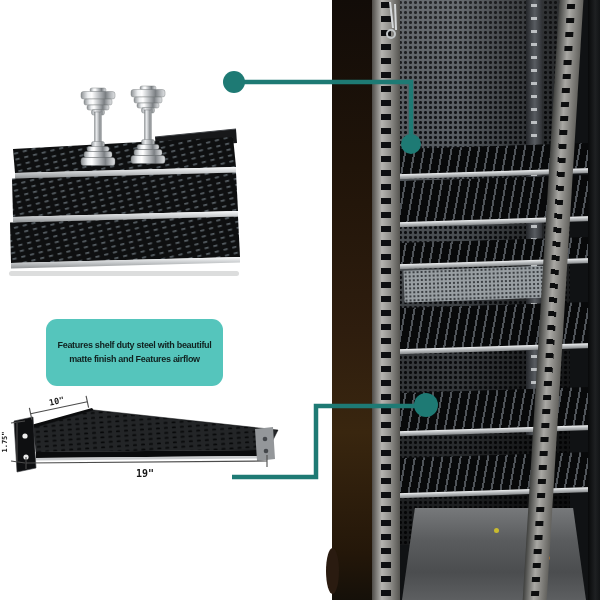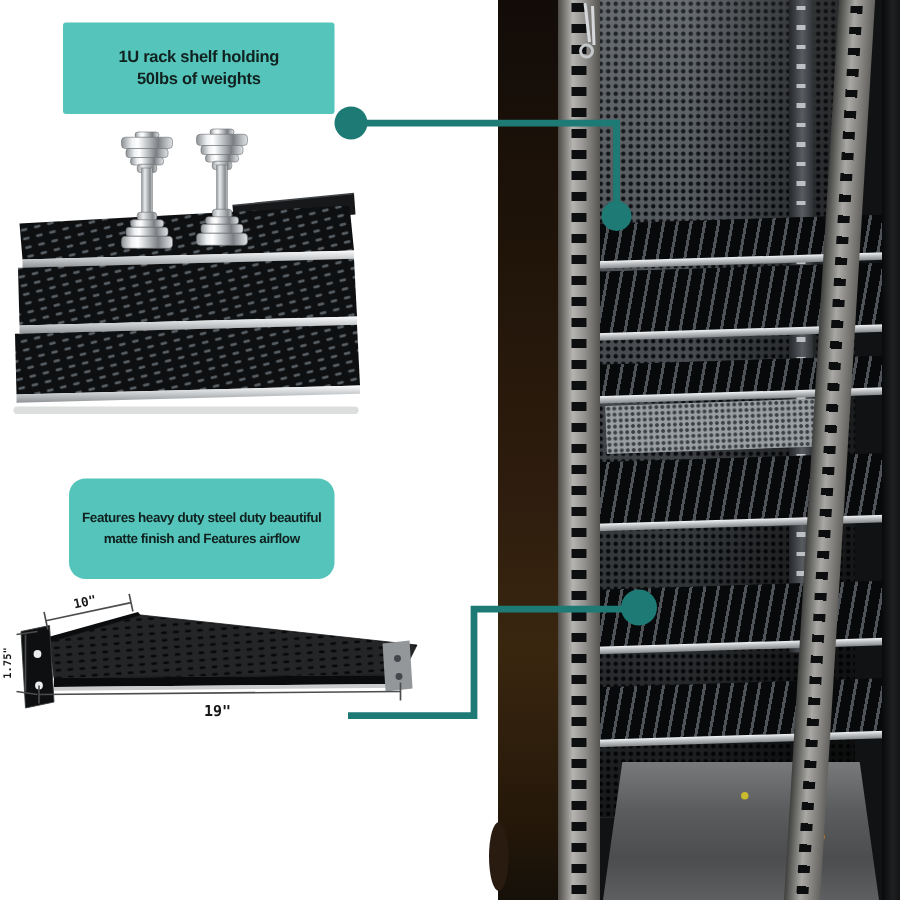--- a/index.html
+++ b/index.html
@@ -118,24 +118,20 @@
     <div class="left-rail"></div>
     <svg class="keys" viewBox="0 0 16 48">
       <g stroke="#d6d9db" stroke-width="2">
         <line x1="6" y1="2" x2="9" y2="28"></line>
           <line x1="11" y1="4" x2="12" y2="30"></line>
       </g>
       <circle cx="7" cy="34" r="4" fill="none" stroke="#c4c8ca" stroke-width="2"></circle>
     </svg>
   </div>
 
-  <div class="callout c1">
-    <span>1U rack shelf holding</span>
-    <span>50lbs of weights</span>
-  </div>
 
   <svg class="weights" viewBox="0 0 235 195">
     <defs>
       <linearGradient id="chromeH" x1="0" y1="0" x2="1" y2="0">
         <stop offset="0" stop-color="#8d9194"></stop>
           <stop offset=".2" stop-color="#eef0f2"></stop>
         <stop offset=".32" stop-color="#ffffff"></stop>
           <stop offset=".5" stop-color="#c3c6c9"></stop>
         <stop offset=".72" stop-color="#7b7f83"></stop>
           <stop offset=".88" stop-color="#b9bcbf"></stop>
@@ -189,21 +185,21 @@
       <rect x="15.5" y="21.5" width="13" height="5.5" rx="2" fill="url(#chromeV)"></rect>
       <rect x="18.5" y="24" width="7" height="33" fill="url(#chromeV)"></rect>
       <rect x="15.5" y="53.5" width="13" height="5.5" rx="2" fill="url(#chromeV)"></rect>
       <rect x="11" y="58.5" width="22" height="5" rx="2" fill="url(#chromeH)"></rect>
       <rect x="8" y="63.5" width="28" height="6" rx="2" fill="url(#chromeH)"></rect>
       <rect x="5" y="69.5" width="34" height="8" rx="2.5" fill="url(#chromeH)"></rect>
     </g>
   </svg>
 
   <div class="callout c2">
-    <span>Features heavy duty steel duty beautiful</span>
+    <span>Features shelf duty steel with beautiful</span>
     <span>matte finish and Features airflow</span>
   </div>
 
   <svg class="dims" viewBox="0 0 285 100">
     <defs>
       <pattern id="dvent" width="8" height="5" patternUnits="userSpaceOnUse" patternTransform="rotate(-4)">
         <rect width="8" height="5" fill="#232527"></rect>
         <rect x="1" y="1.5" width="4" height="1.8" rx=".9" fill="#070809"></rect>
       </pattern>
     </defs>

